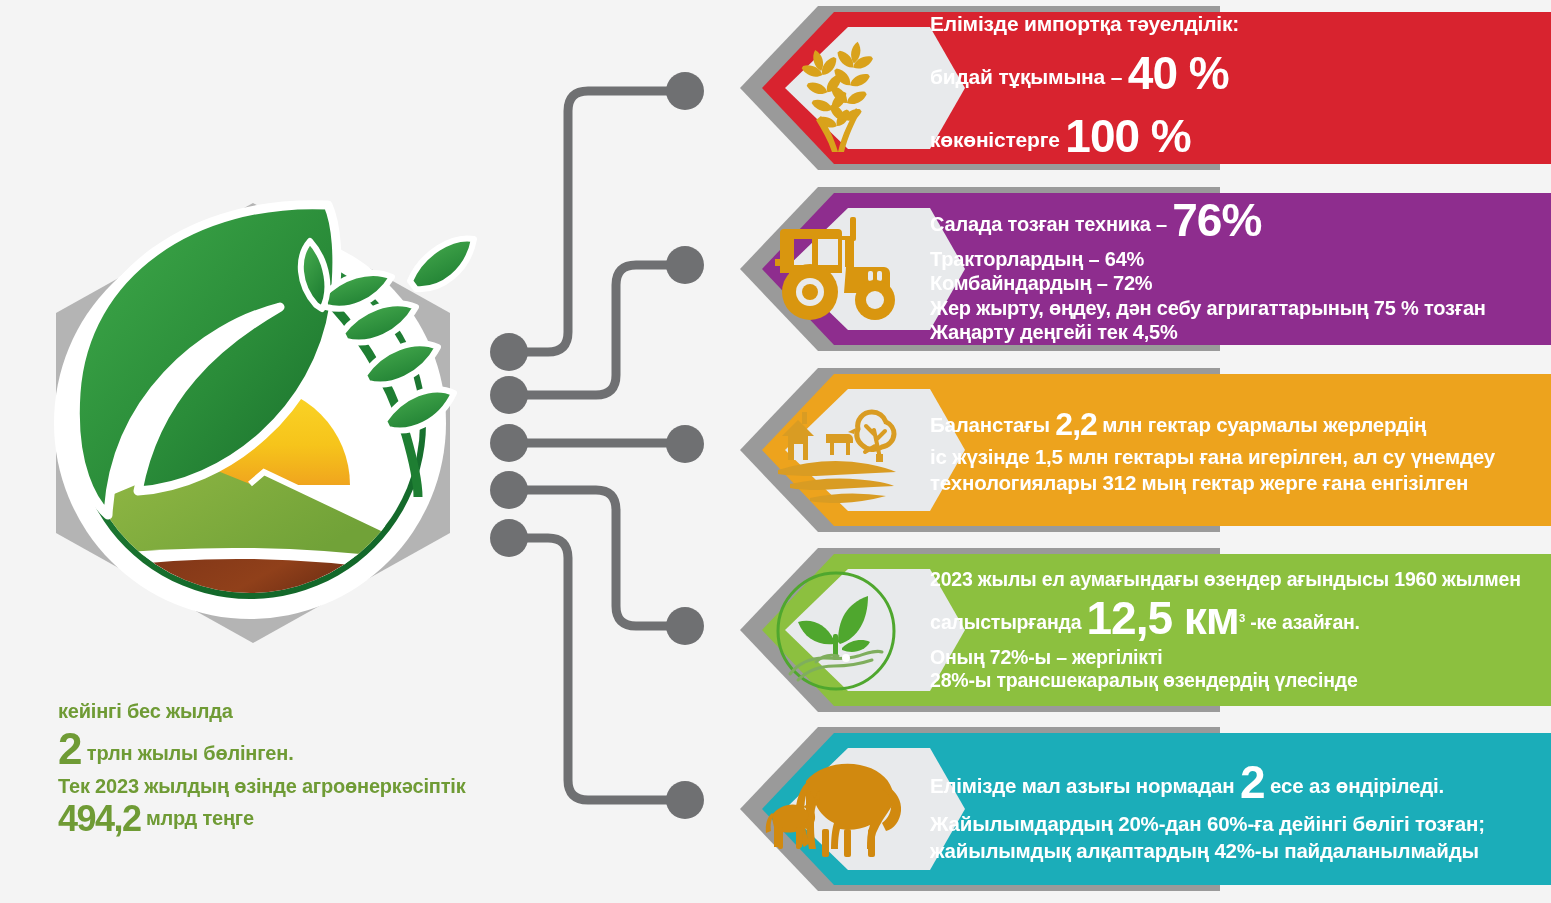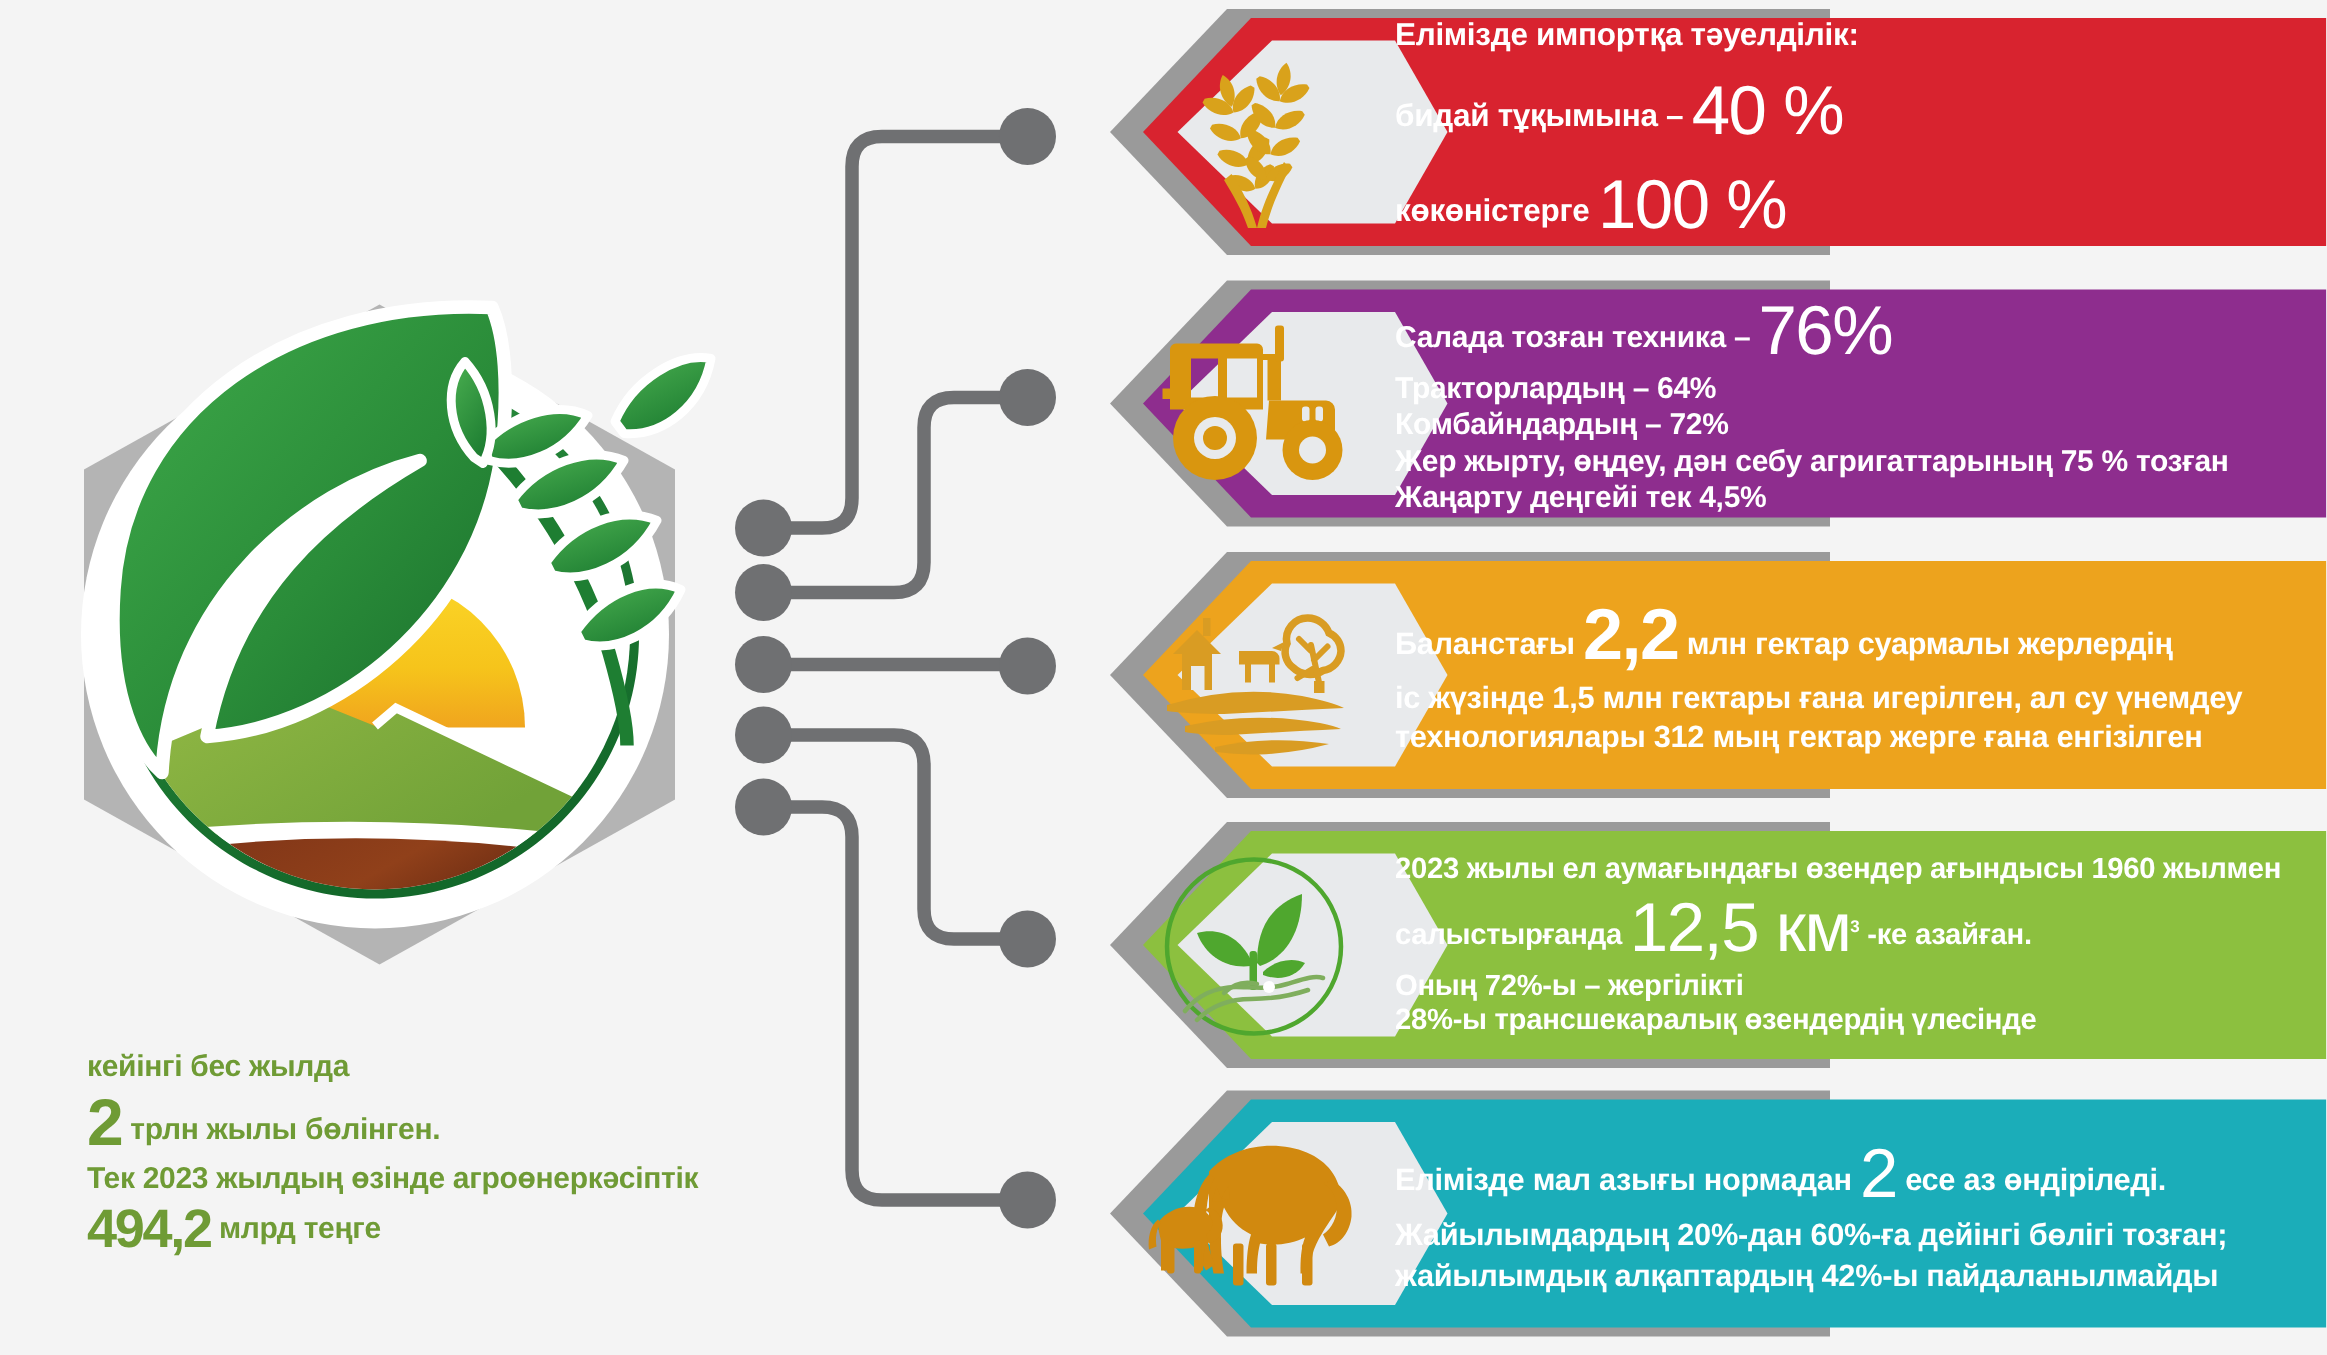--- a/index.html
+++ b/index.html
@@ -35,22 +35,22 @@
   .row .txt{
     position:absolute;
     left:190px;top:8px;right:0;height:156px;
     color:#ffffff;
     display:flex;flex-direction:column;justify-content:center;
     font-family:"Liberation Sans", sans-serif;
     font-weight:bold;
     letter-spacing:-0.2px;
   }
   .ln{white-space:nowrap;line-height:1.16;}
-  .big{font-size:48px;font-weight:bold;vertical-align:-3px;letter-spacing:-1px;}
-  .big2{font-size:46px;font-weight:normal;vertical-align:-5px;letter-spacing:-1px;}
+  .big{font-size:32px;font-weight:bold;vertical-align:-3px;letter-spacing:-1px;}
+  .big2{font-size:46px;font-weight:bold;vertical-align:-5px;letter-spacing:-1px;}
   .sup{font-size:0.58em;vertical-align:super;}
 
   
   #row-import   {top:2px;}
   #row-tech     {top:183px;}
   #row-land     {top:364px;}
   #row-water    {top:544px;}
   #row-livestock{top:723px;}
 
   #row-import   .txt{font-size:21px;padding-right:20px;}

